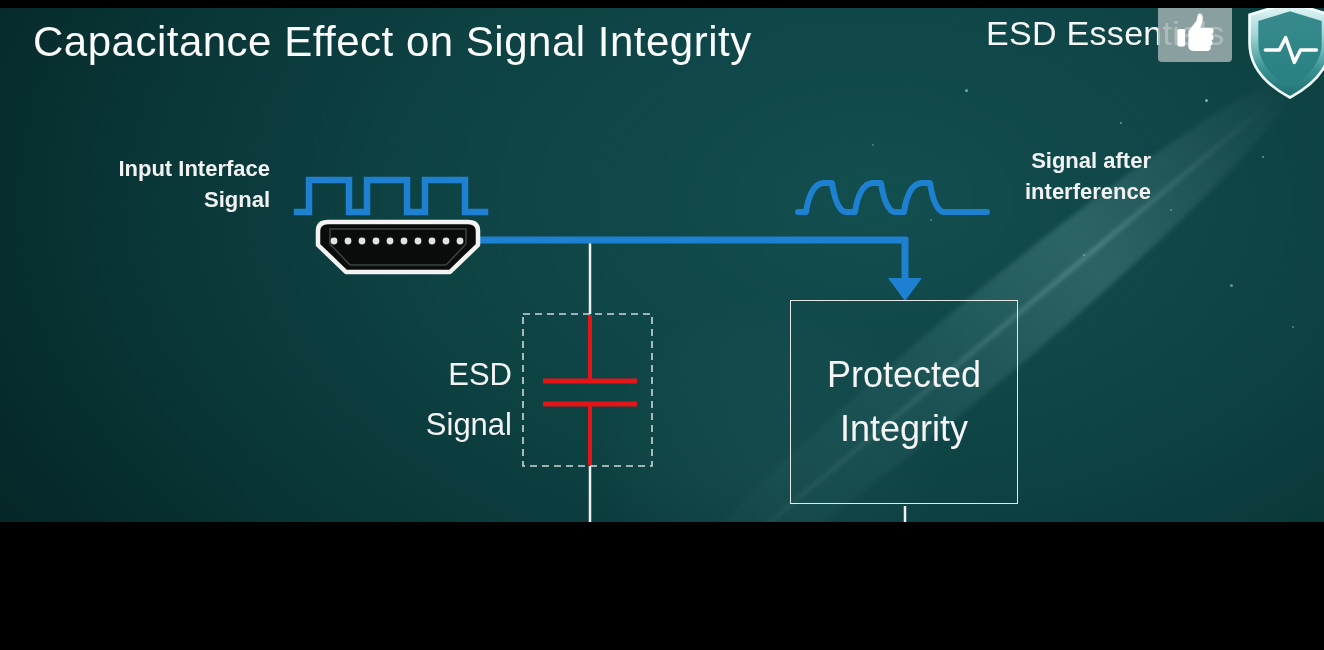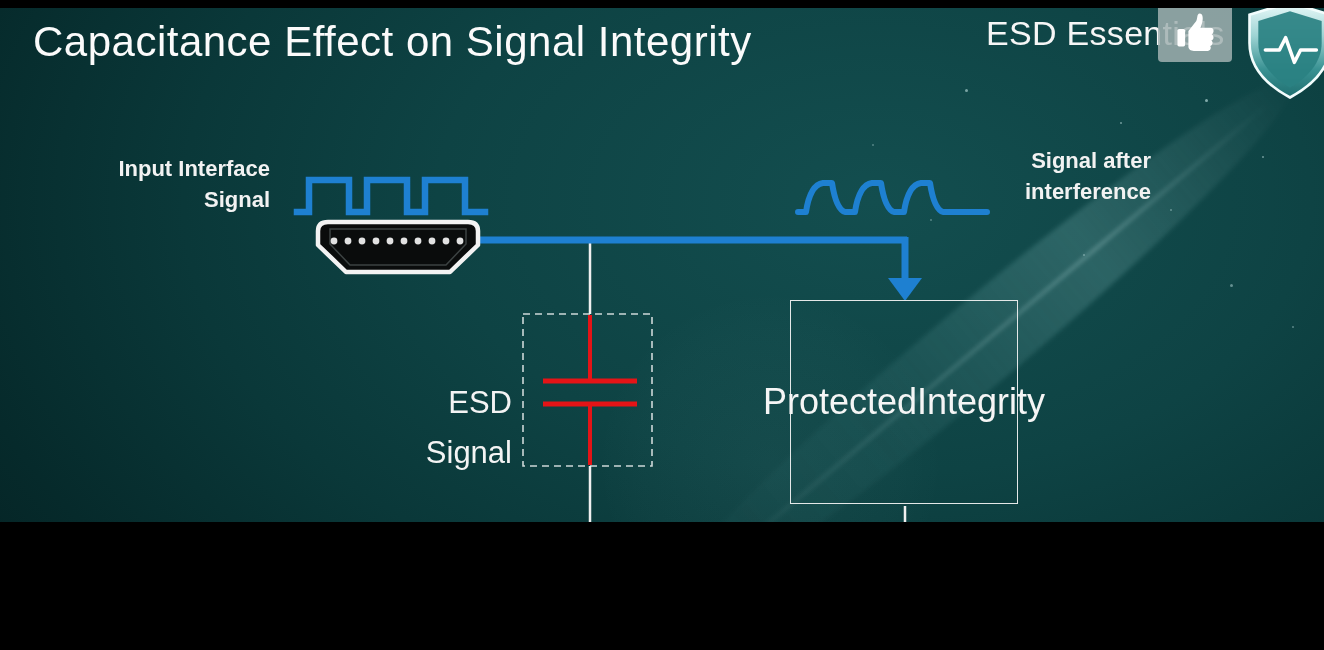--- a/index.html
+++ b/index.html
@@ -48,26 +48,26 @@
   }
   .brand {
     position: absolute; left: 986px; top: 10px;
     font-size: 34px; font-weight: 400; color: #f6f6f6; letter-spacing: 0.3px;
   }
   .sig-label { position: absolute; color: #f2f2f2; font-weight: bold; font-size: 22px; line-height: 31px; }
   .sig-label.input  { left: 60px;  top: 149px; width: 210px; text-align: right; }
   .sig-label.output { left: 1025px; top: 141px; text-align: right; }
   .esd-label {
     position: absolute; left: 360px; top: 346px; width: 152px;
-    text-align: right; color: #f4f4f4; font-size: 31px; line-height: 50px; font-weight: 400; margin-top: 28px;
+    text-align: right; color: #f4f4f4; font-size: 31px; line-height: 50px; font-weight: 400;
   }
   .protected-box {
     position: absolute; left: 790px; top: 296px; width: 228px; height: 204px;
     border: 1.5px solid #e4e8e8; box-sizing: border-box;
-    display: flex; align-items: center; justify-content: center;
+    display: flex; flex-direction: column; align-items: center; justify-content: center;
     color: #f5f5f5; font-size: 36px; line-height: 54px; font-weight: 400;
     z-index: 3;
   }
 
   .circuit { position: absolute; left: 0; top: 0; z-index: 2; }
 
   
   .thumb-badge {
     position: absolute; left: 1158px; top: -6px; width: 74px; height: 64px;
     background: rgba(160,176,176,0.85); border-radius: 4px; z-index: 4;

